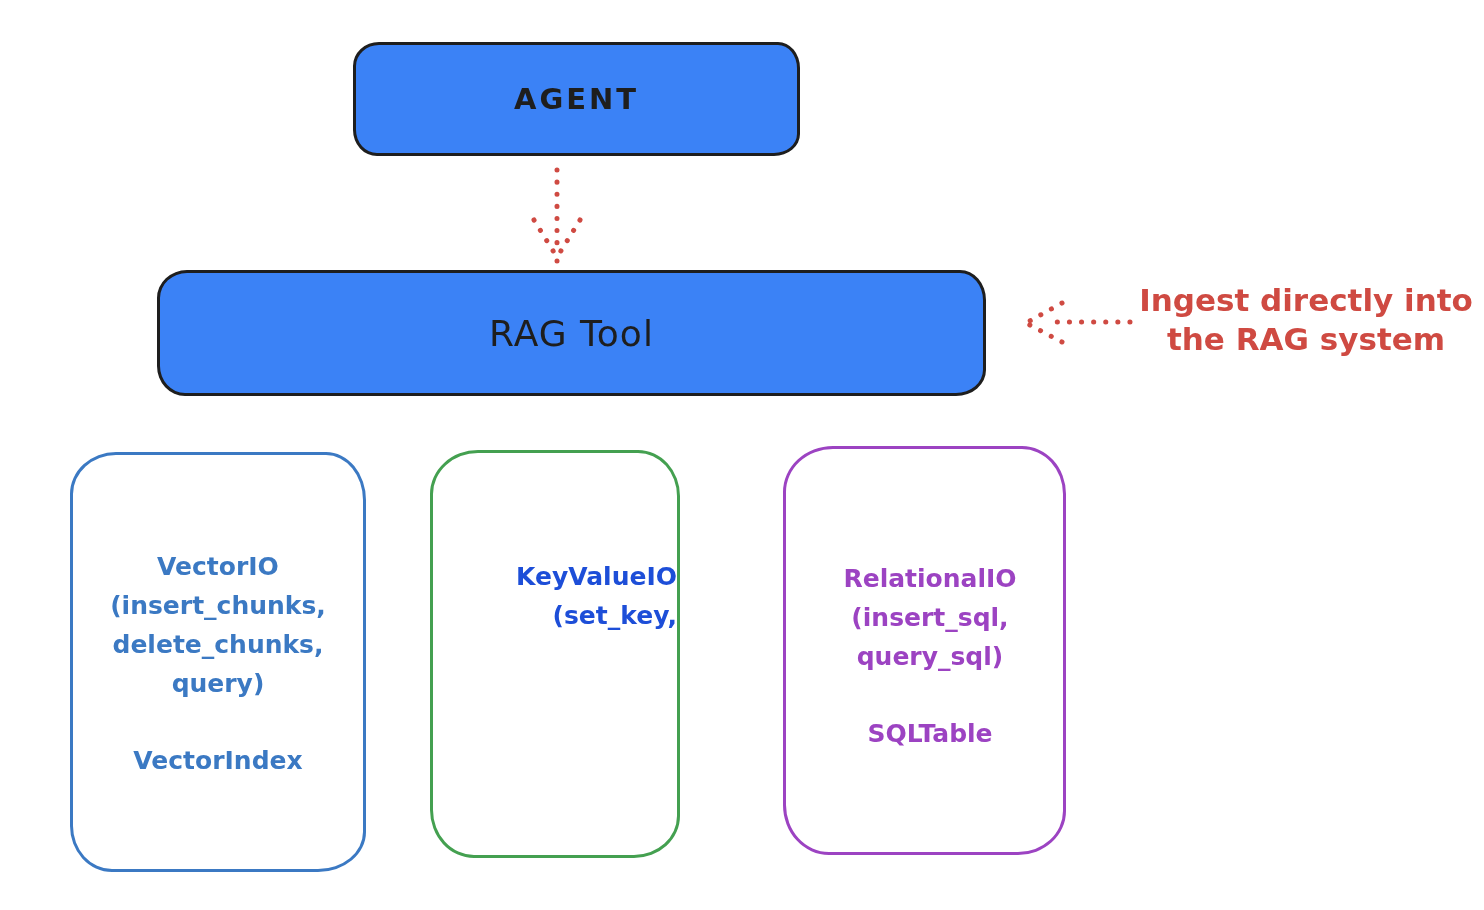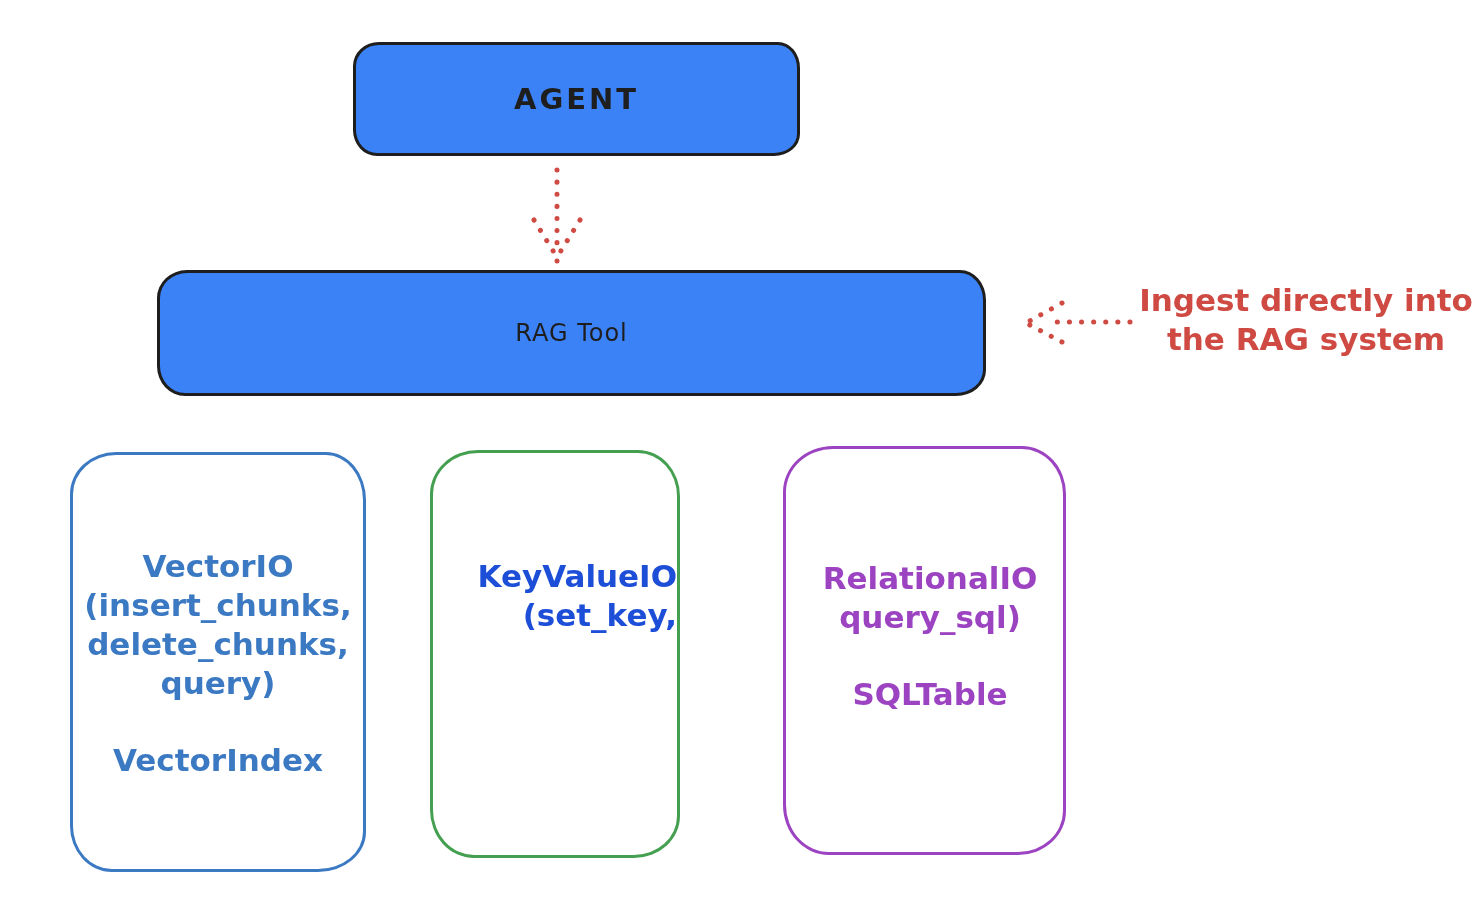--- a/index.html
+++ b/index.html
@@ -35,21 +35,21 @@
     font-size: 29px;
     font-weight: bold;
     letter-spacing: 3px;
   }
   .rag-box {
     left: 157px; top: 270px;
     width: 829px; height: 126px;
     border-radius: 30px 26px 30px 28px / 28px 30px 26px 30px;
   }
   .rag-label {
-    font-size: 24px;
+    font-size: 36px;
     letter-spacing: 1px;
   }
   
   .pbox {
     position: absolute;
     background: #ffffff;
     box-sizing: border-box;
     text-align: center;
   }
   .pbox-blue {
@@ -67,21 +67,21 @@
   }
   .pbox-purple {
     left: 783px; top: 446px; width: 283px; height: 409px;
     border: 3.5px solid #9c43c2;
     border-radius: 50px 44px 48px 46px / 46px 48px 44px 50px;
     color: #9c43c2;
   }
   .ptext {
     position: absolute;
     left: 0; right: 0;
-    font-size: 31px;
+    font-size: 25px;
     font-weight: 600;
     line-height: 39px;
   }
   .ptext .gap { height: 38px; }
   
   .annotation {
     position: absolute;
     left: 1138px; top: 281px;
     width: 336px;
     text-align: center;
@@ -149,19 +149,20 @@
     <div class="ptext" style="top:104px;">
       <div>KeyValueIO</div>
       <div>(set_key,</div>
       <div class="gap"></div>
     </div>
   </div>
 
   <div class="pbox pbox-purple">
     <div class="ptext" style="top:110px;padding-left:11px;">
       <div>RelationalIO</div>
+      <div>(insert_sql,</div>
       <div>query_sql)</div>
       <div class="gap"></div>
       <div>SQLTable</div>
     </div>
   </div>
 
 </div>
 
 </body></html>

